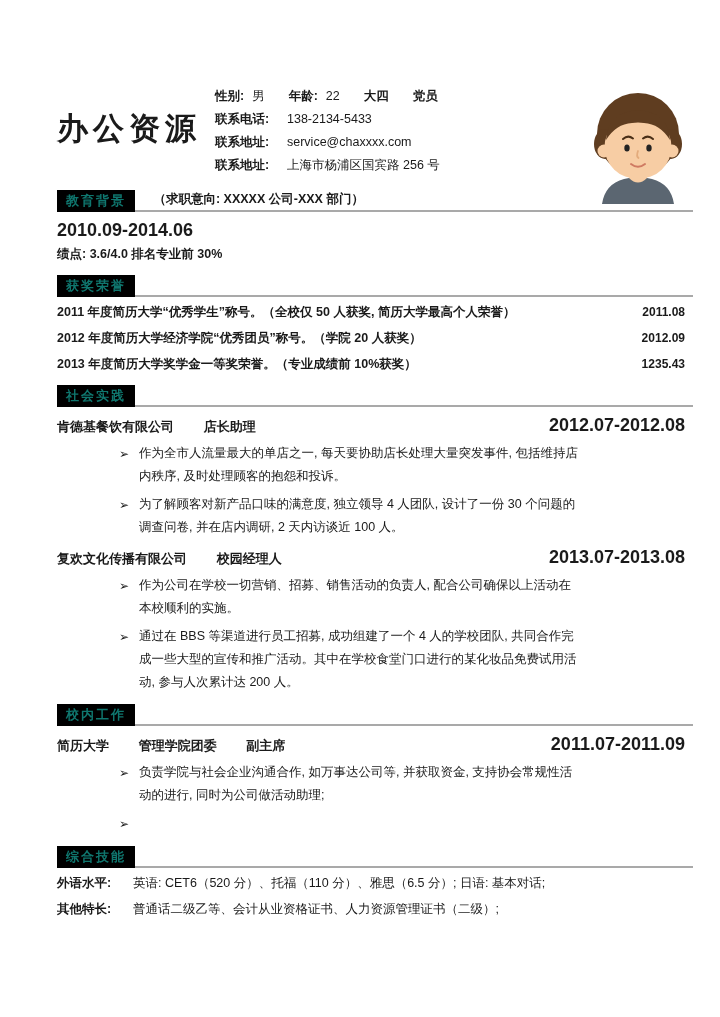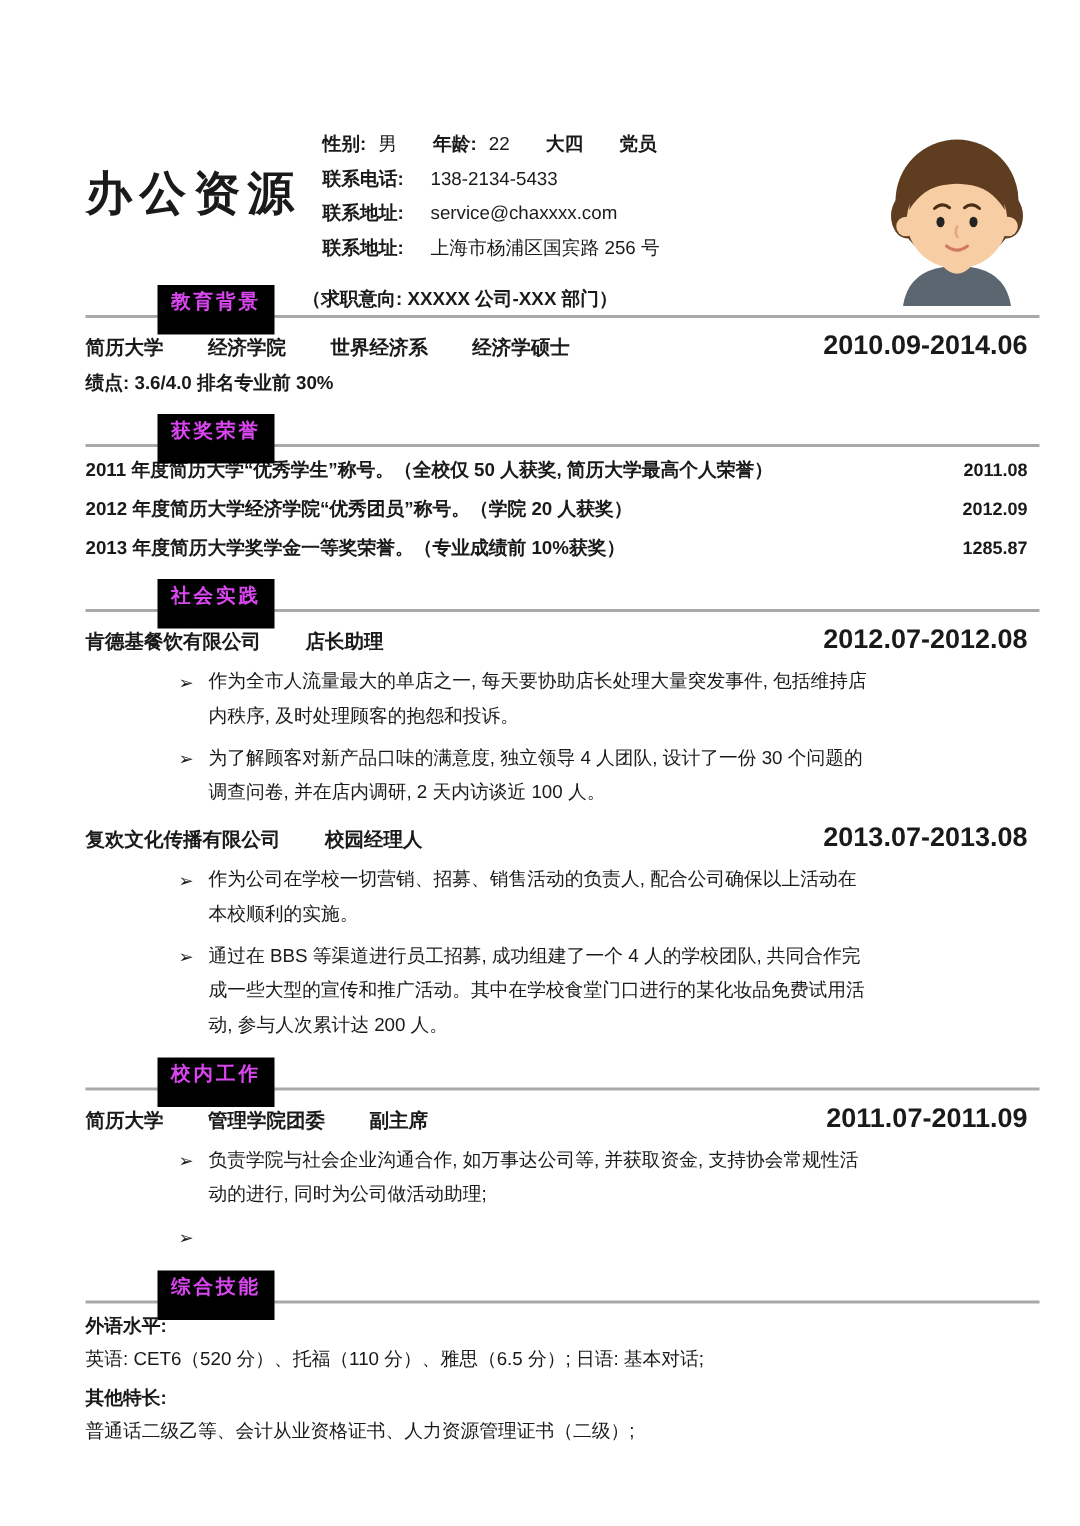--- a/index.html
+++ b/index.html
@@ -18,22 +18,22 @@
   .row1 { display:flex; gap:8px; margin-bottom:2px; }
   .row1 .lbl { font-weight:700; }
   .row1 .pair { display:flex; gap:8px; margin-right:16px; }
   .row1 .solo { font-weight:700; margin-right:16px; }
 
   .avatar-wrap { position:absolute; top:88px; right:26px; width:112px; height:116px; z-index:5; }
 
   
   .sec-head { position:relative; margin-top:10px; height:22px; }
   .sec-rule { position:absolute; left:0; right:-8px; bottom:0; height:2px; background:#a9a9a9; }
-  .badge { position:relative; z-index:2; display:inline-block; background:#000; color:#d946ef;
-           font-size:13px; font-weight:700; letter-spacing:2px; padding:3px 9px 14px 9px; line-height:16px;margin-left:48px; }
+  .badge { position:relative; z-index:2; display:inline-block; background:#000; color:#0f766e;
+           font-size:13px; font-weight:700; letter-spacing:2px; padding:3px 9px 3px 9px; line-height:16px; }
   .objective { display:inline-block; font-size:12.5px; font-weight:700; margin-left:14px; vertical-align:2px; }
 
   
   .line-row { display:flex; justify-content:space-between; align-items:baseline;
               font-size:13px; font-weight:700; line-height:21px; margin-top:8px; }
   .line-row .left span { margin-right:26px; }
   .line-row .date { font-size:18px; white-space:nowrap; }
   .plain-row { font-size:12.5px; font-weight:700; line-height:21px; margin-top:3px; }
   .label-row { display:flex; font-size:12.5px; line-height:24px; margin-top:3px; }
   .label-row .lbl { font-weight:700; width:76px; flex:0 0 auto; }
@@ -41,21 +41,21 @@
 
   .award-row { display:flex; justify-content:space-between; font-size:12.5px; font-weight:700;
                line-height:22px; margin-top:4px; }
   .award-row .date { font-size:12px; white-space:nowrap; margin-left:12px; }
 
   .bullets { margin:4px 0 8px 62px; }
   .bullet { display:flex; font-size:12.5px; line-height:23px; margin-top:5px; }
   .bullet .arrow { width:20px; flex:0 0 auto; font-size:12px; padding-top:1px; }
   .bullet .btxt { width:442px; }
 
-  .skill-row { display:flex; font-size:12.5px; line-height:22px; margin-top:4px;flex-direction:column; }
+  .skill-row { display:flex; font-size:12.5px; line-height:22px; margin-top:4px; }
   .skill-row .lbl { font-weight:700; width:76px; flex:0 0 auto; }
 </style>
 </head>
 <body>
 
 <div class="page">
 
   <div class="avatar-wrap">
     <svg viewBox="0 0 112 116" width="112" height="116">
       <circle cx="56" cy="46" r="41" fill="#5f3d20"></circle>
@@ -105,45 +105,39 @@
       </div>
     </div>
   </div>
 
   <div class="sec-head" style="margin-top:12px;">
     <div class="sec-rule"></div>
     <span class="badge">教育背景</span>
     <span class="objective">（求职意向: XXXXX 公司-XXX 部门）</span>
   </div>
   <div class="line-row">
-    <span class="left">
-      <span>简历大学</span>
-      <span>经济学院</span>
-      <span>世界经济系</span>
-      <span>经济学硕士</span>
-    </span>
     <span class="date">2010.09-2014.06</span>
   </div>
   <div class="plain-row">绩点: 3.6/4.0      排名专业前 30%</div>
 
   <div class="sec-head">
     <div class="sec-rule"></div>
     <span class="badge">获奖荣誉</span>
   </div>
   <div class="award-row">
     <span>2011 年度简历大学“优秀学生”称号。（全校仅 50 人获奖, 简历大学最高个人荣誉）</span>
     <span class="date">2011.08</span>
   </div>
   <div class="award-row">
     <span>2012 年度简历大学经济学院“优秀团员”称号。（学院 20 人获奖）</span>
     <span class="date">2012.09</span>
   </div>
   <div class="award-row">
     <span>2013 年度简历大学奖学金一等奖荣誉。（专业成绩前 10%获奖）</span>
-    <span class="date">1285.87</span>
+    <span class="date">1235.43</span>
   </div>
 
   <div class="sec-head">
     <div class="sec-rule"></div>
     <span class="badge">社会实践</span>
   </div>
 
   <div class="line-row">
     <span class="left">
       <span>肯德基餐饮有限公司</span>

